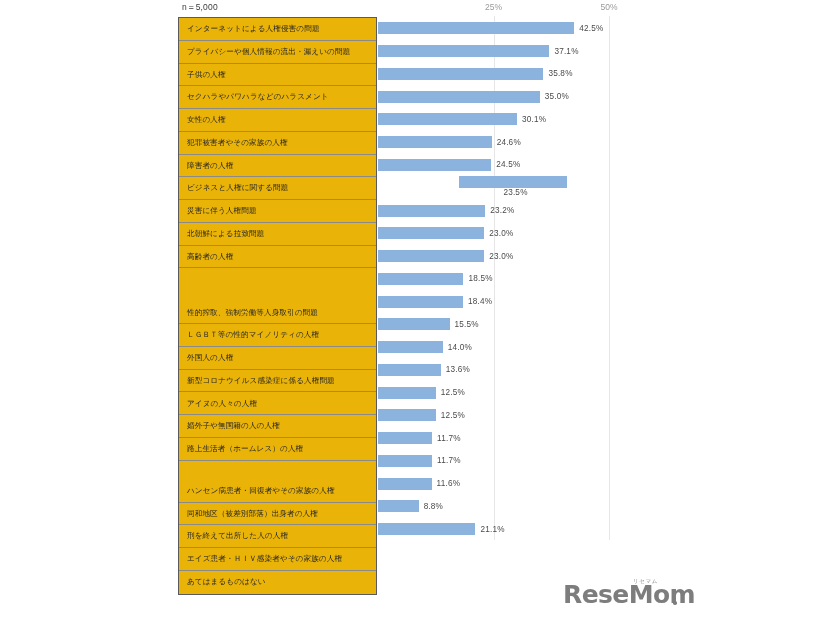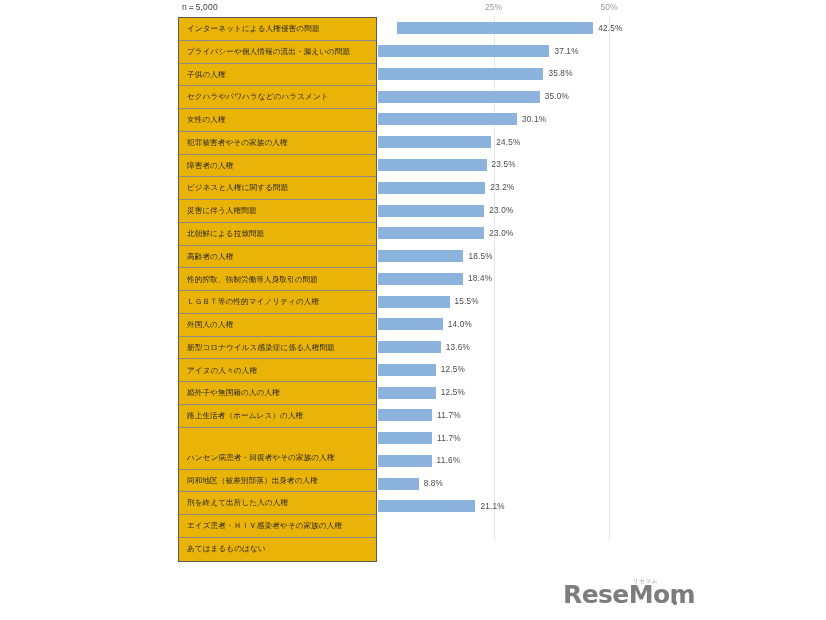--- a/index.html
+++ b/index.html
@@ -206,21 +206,21 @@
       </div>
       <div class="label-row" style="height: 22.78px;">
         <span>災害に伴う人権問題</span>
       </div>
       <div class="label-row" style="height: 22.78px;">
         <span>北朝鮮による拉致問題</span>
       </div>
       <div class="label-row" style="height: 22.78px;">
         <span>高齢者の人権</span>
       </div>
-      <div class="label-row" style="height: 22.78px;">
+      <div class="label-row" style="height: 22.78px; margin-top: 33px;">
         <span>性的搾取、強制労働等人身取引の問題</span>
       </div>
       <div class="label-row" style="height: 22.78px;">
         <span>ＬＧＢＴ等の性的マイノリティの人権</span>
       </div>
       <div class="label-row" style="height: 22.78px;">
         <span>外国人の人権</span>
       </div>
       <div class="label-row" style="height: 22.78px;">
         <span>新型コロナウイルス感染症に係る人権問題</span>
@@ -245,45 +245,49 @@
       </div>
       <div class="label-row" style="height: 22.78px; align-items: center;">
         <span>エイズ患者・ＨＩＶ感染者やその家族の人権</span>
       </div>
       <div class="label-row" style="height: 22.78px;">
         <span>あてはまるものはない</span>
       </div>
     </div>
 
   <div id="bars-layer">
-      <div class="bar-row" style="height: 22.78px; padding-left: 19px;">
+      <div class="bar-row" style="height: 22.78px;">
         <div class="bar" style="width: 196.35px; background: rgb(140, 178, 222);"></div>
         <span class="bar-value">42.5%</span>
       </div>
       <div class="bar-row" style="height: 22.78px;">
         <div class="bar" style="width: 171.402px; background: rgb(140, 178, 222);"></div>
         <span class="bar-value">37.1%</span>
       </div>
       <div class="bar-row" style="height: 22.78px;">
         <div class="bar" style="width: 165.396px; background: rgb(140, 178, 222);"></div>
         <span class="bar-value">35.8%</span>
       </div>
       <div class="bar-row" style="height: 22.78px;">
         <div class="bar" style="width: 161.7px; background: rgb(140, 178, 222);"></div>
         <span class="bar-value">35.0%</span>
       </div>
       <div class="bar-row" style="height: 22.78px;">
         <div class="bar" style="width: 139.062px; background: rgb(140, 178, 222);"></div>
         <span class="bar-value">30.1%</span>
       </div>
       <div class="bar-row" style="height: 22.78px;">
+        <div class="bar" style="width: 113.652px; background: rgb(140, 178, 222);"></div>
+        <span class="bar-value">24.6%</span>
+      </div>
+      <div class="bar-row" style="height: 22.78px;">
         <div class="bar" style="width: 113.19px; background: rgb(140, 178, 222);"></div>
         <span class="bar-value">24.5%</span>
       </div>
-      <div class="bar-row" style="height: 22.78px;">
+      <div class="bar-row" style="height: 22.78px; flex-direction: column;">
         <div class="bar" style="width: 108.57px; background: rgb(140, 178, 222);"></div>
         <span class="bar-value">23.5%</span>
       </div>
       <div class="bar-row" style="height: 22.78px;">
         <div class="bar" style="width: 107.184px; background: rgb(140, 178, 222);"></div>
         <span class="bar-value">23.2%</span>
       </div>
       <div class="bar-row" style="height: 22.78px;">
         <div class="bar" style="width: 106.26px; background: rgb(140, 178, 222);"></div>
         <span class="bar-value">23.0%</span>

